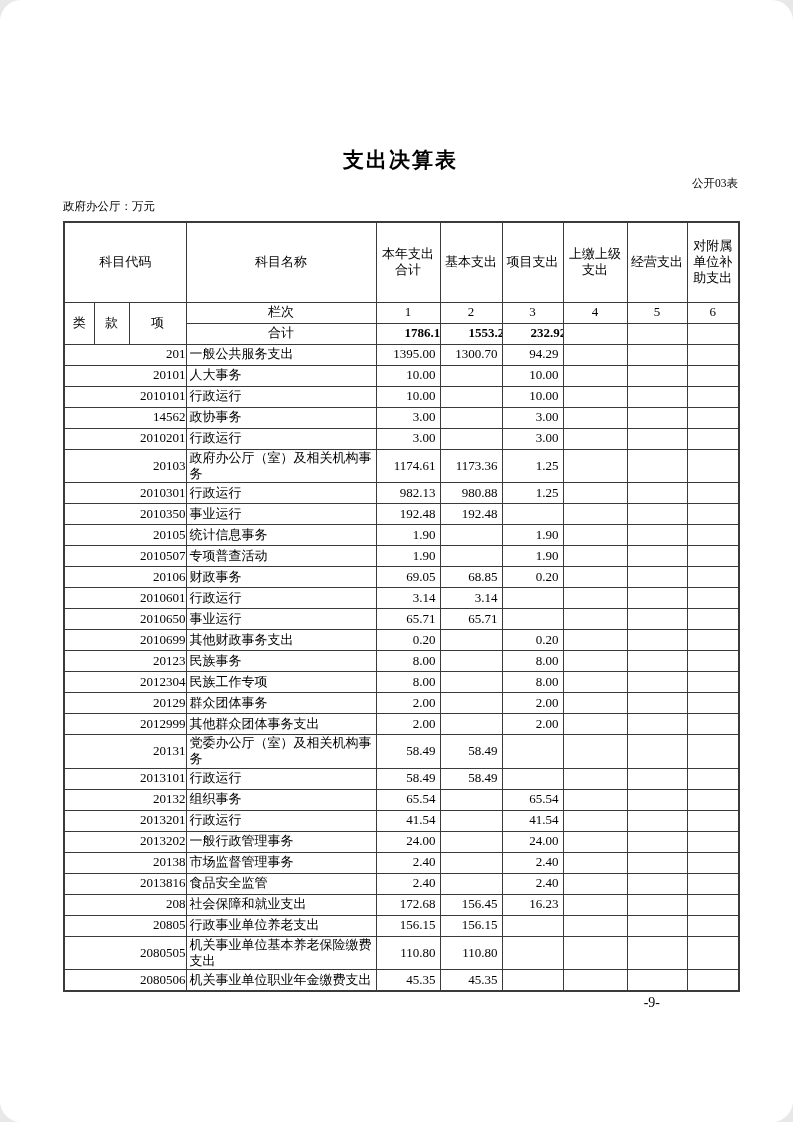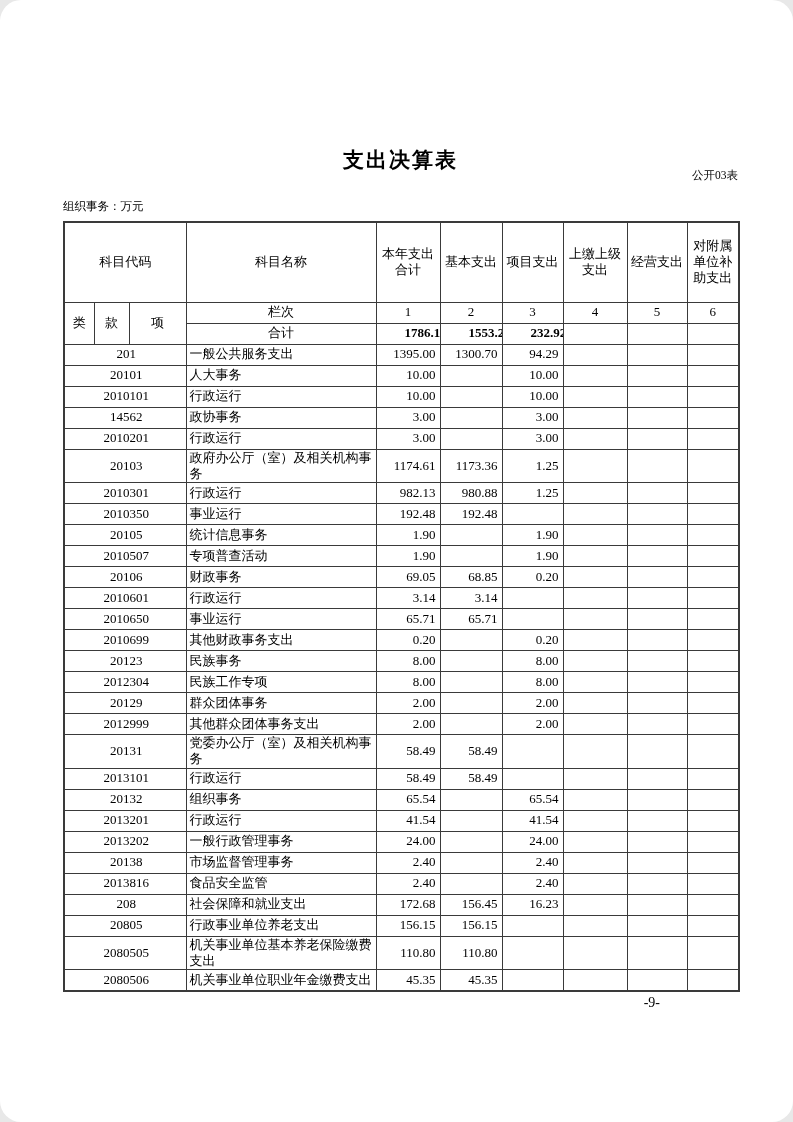--- a/index.html
+++ b/index.html
@@ -14,21 +14,21 @@
     overflow:hidden;
     border-radius:21px;
   }
   .title {
     position:absolute; top:146px; left:63px; width:675px;
     text-align:center;
     font-family:"Liberation Sans","DejaVu Sans",sans-serif;
     font-weight:bold; font-size:21px; letter-spacing:2px;
   }
   .form-code {
-    position:absolute; top:168px; left:63px; width:675px;
+    position:absolute; top:176px; left:63px; width:675px;
     text-align:right; font-size:11.5px;
   }
   .meta-line {
     position:absolute; top:199px; left:63px; width:675px;
     display:flex; justify-content:space-between; align-items:flex-end;
   }
   .dept { font-size:13.5px; }
   .dept .colon { color:#2222cc; }
   .unit { font-size:11.5px; padding-bottom:1px; }
   table.report {
@@ -43,39 +43,39 @@
     vertical-align:middle;
     font-weight:normal;
     line-height:1.25;
     overflow:hidden;
   }
   table.report { border:2px solid #3a3a3a; }
   tr.h-main th { height:80px; text-align:center; padding:2px 1px; }
   tr.h-sub td, tr.h-sub th { height:21px; text-align:center; }
   tr.h-tot td { height:21px; text-align:center; }
   tr.h-tot td.num { font-weight:bold;padding-left:28px; }
-  td.code { text-align:center; padding-left:2px; height:21px;margin-left:33px; }
+  td.code { text-align:right; padding-left:2px; height:21px;margin-left:33px; }
   td.name { text-align:left; padding-left:3px; padding-right:2px; height:21px; }
   td.num  { text-align:right; padding-right:4px; height:21px; font-family:"Liberation Serif","DejaVu Serif",serif; }
   .page-num {
     position:absolute; top:995px; left:63px; width:675px;
     text-align:right; padding-right:78px; font-size:14px;
   }
 </style>
 </head>
 <body>
 
 <div class="page">
 
   <div class="title">支出决算表</div>
 
   <div class="form-code">公开03表</div>
 
   <div class="meta-line">
-    <span class="unit">组织事务：万元</span>
+    <span class="unit">政府办公厅：万元</span>
   </div>
 
   <table class="report">
     <colgroup>
       <col style="width:30px">
         <col style="width:35px">
         <col style="width:57px">
       <col style="width:190px">
       <col style="width:64px">
         <col style="width:62px">

